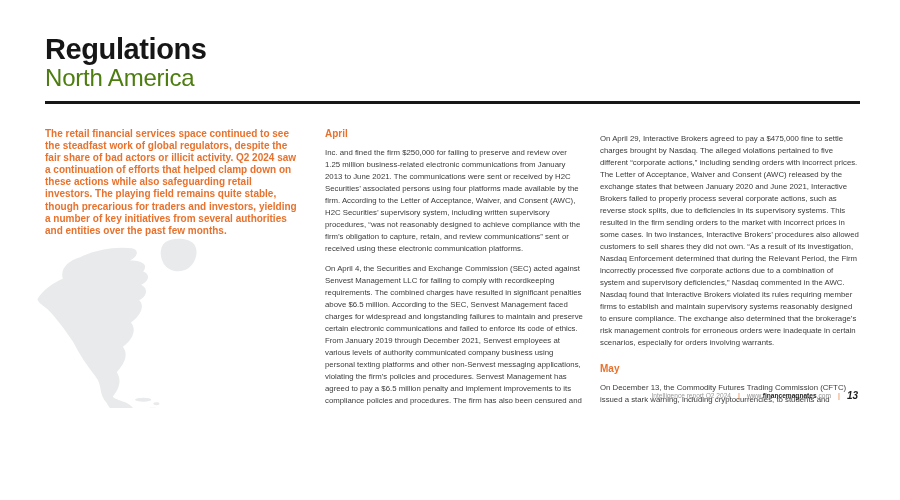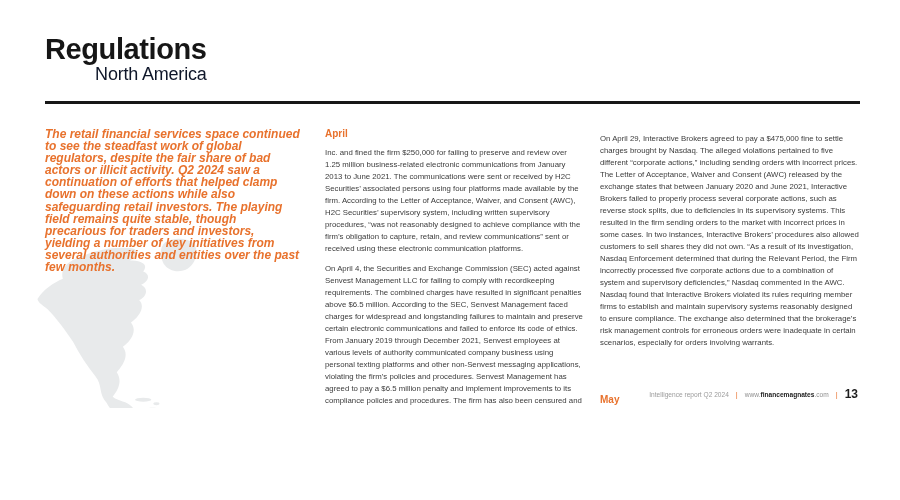--- a/index.html
+++ b/index.html
@@ -3,46 +3,46 @@
 <meta charset="utf-8">
 <style>
   * { margin:0; padding:0; box-sizing:border-box; }
   html,body { width:900px; height:500px; }
   body { font-family:"Liberation Sans", sans-serif; background:#ffffff; }
   .page { position:relative; width:900px; height:408px; background:#ffffff; overflow:hidden; }
 
   
   .header { position:absolute; left:45px; top:34px; }
   .title { font-size:29px; font-weight:700; color:#161616; letter-spacing:-0.4px; line-height:1.08; }
-  .subtitle { font-size:18px; font-weight:400; color:#0f172a; letter-spacing:-0.2px; line-height:1.1;text-align:right; }
+  .subtitle { font-size:24px; font-weight:400; color:#4d7c0f; letter-spacing:-0.2px; line-height:1.1; }
   .title-rule { position:absolute; left:45px; top:101px; width:815px; height:3px; background:#171717; }
 
   
   .map-wrap { position:absolute; left:34px; top:236px; width:196px; height:244px; }
   .map-wrap svg { width:100%; height:100%; }
 
   
   .col { position:absolute; top:128px; }
   .col-left   { left:45px;  width:256px; }
   .col-middle { left:325px; width:259px; }
   .col-right  { left:600px; width:259px; top:133px; }
 
-  .intro { font-size:12px; line-height:12.1px; font-weight:700; color:#e8722d;font-style:italic; }
+  .intro { font-size:10px; line-height:12.1px; font-weight:700; color:#e8722d; }
 
   .month-heading { font-size:10px; font-weight:700; color:#e8722d; margin:0 0 8px 0; }
-  .month-heading.gap-top { margin-top:45px; }
+  .month-heading.gap-top { margin-top:14px; }
   .body-p { font-size:7.8px; line-height:12px; color:#3b3b3b; margin:0 0 7.5px 0; }
 
   
   .footer { position:absolute; right:42px; bottom:7px; display:flex; align-items:center; gap:7px;
             font-size:6.6px; color:#9b9b9b; }
   .footer .sep { color:#e8722d; font-size:7.5px; }
   .footer .url { color:#8f8f8f; }
   .footer .url b { color:#1d1d1d; font-weight:700; }
-  .footer .pagenum { color:#1d1d1d; font-weight:700; font-size:12px; }
+  .footer .pagenum { color:#1d1d1d; font-weight:700; font-size:10px;font-style:italic; }
 </style>
 </head>
 <body>
 
 <div class="page">
 
   <div class="header">
     <div class="title">Regulations</div>
     <div class="subtitle">North America</div>
   </div>

